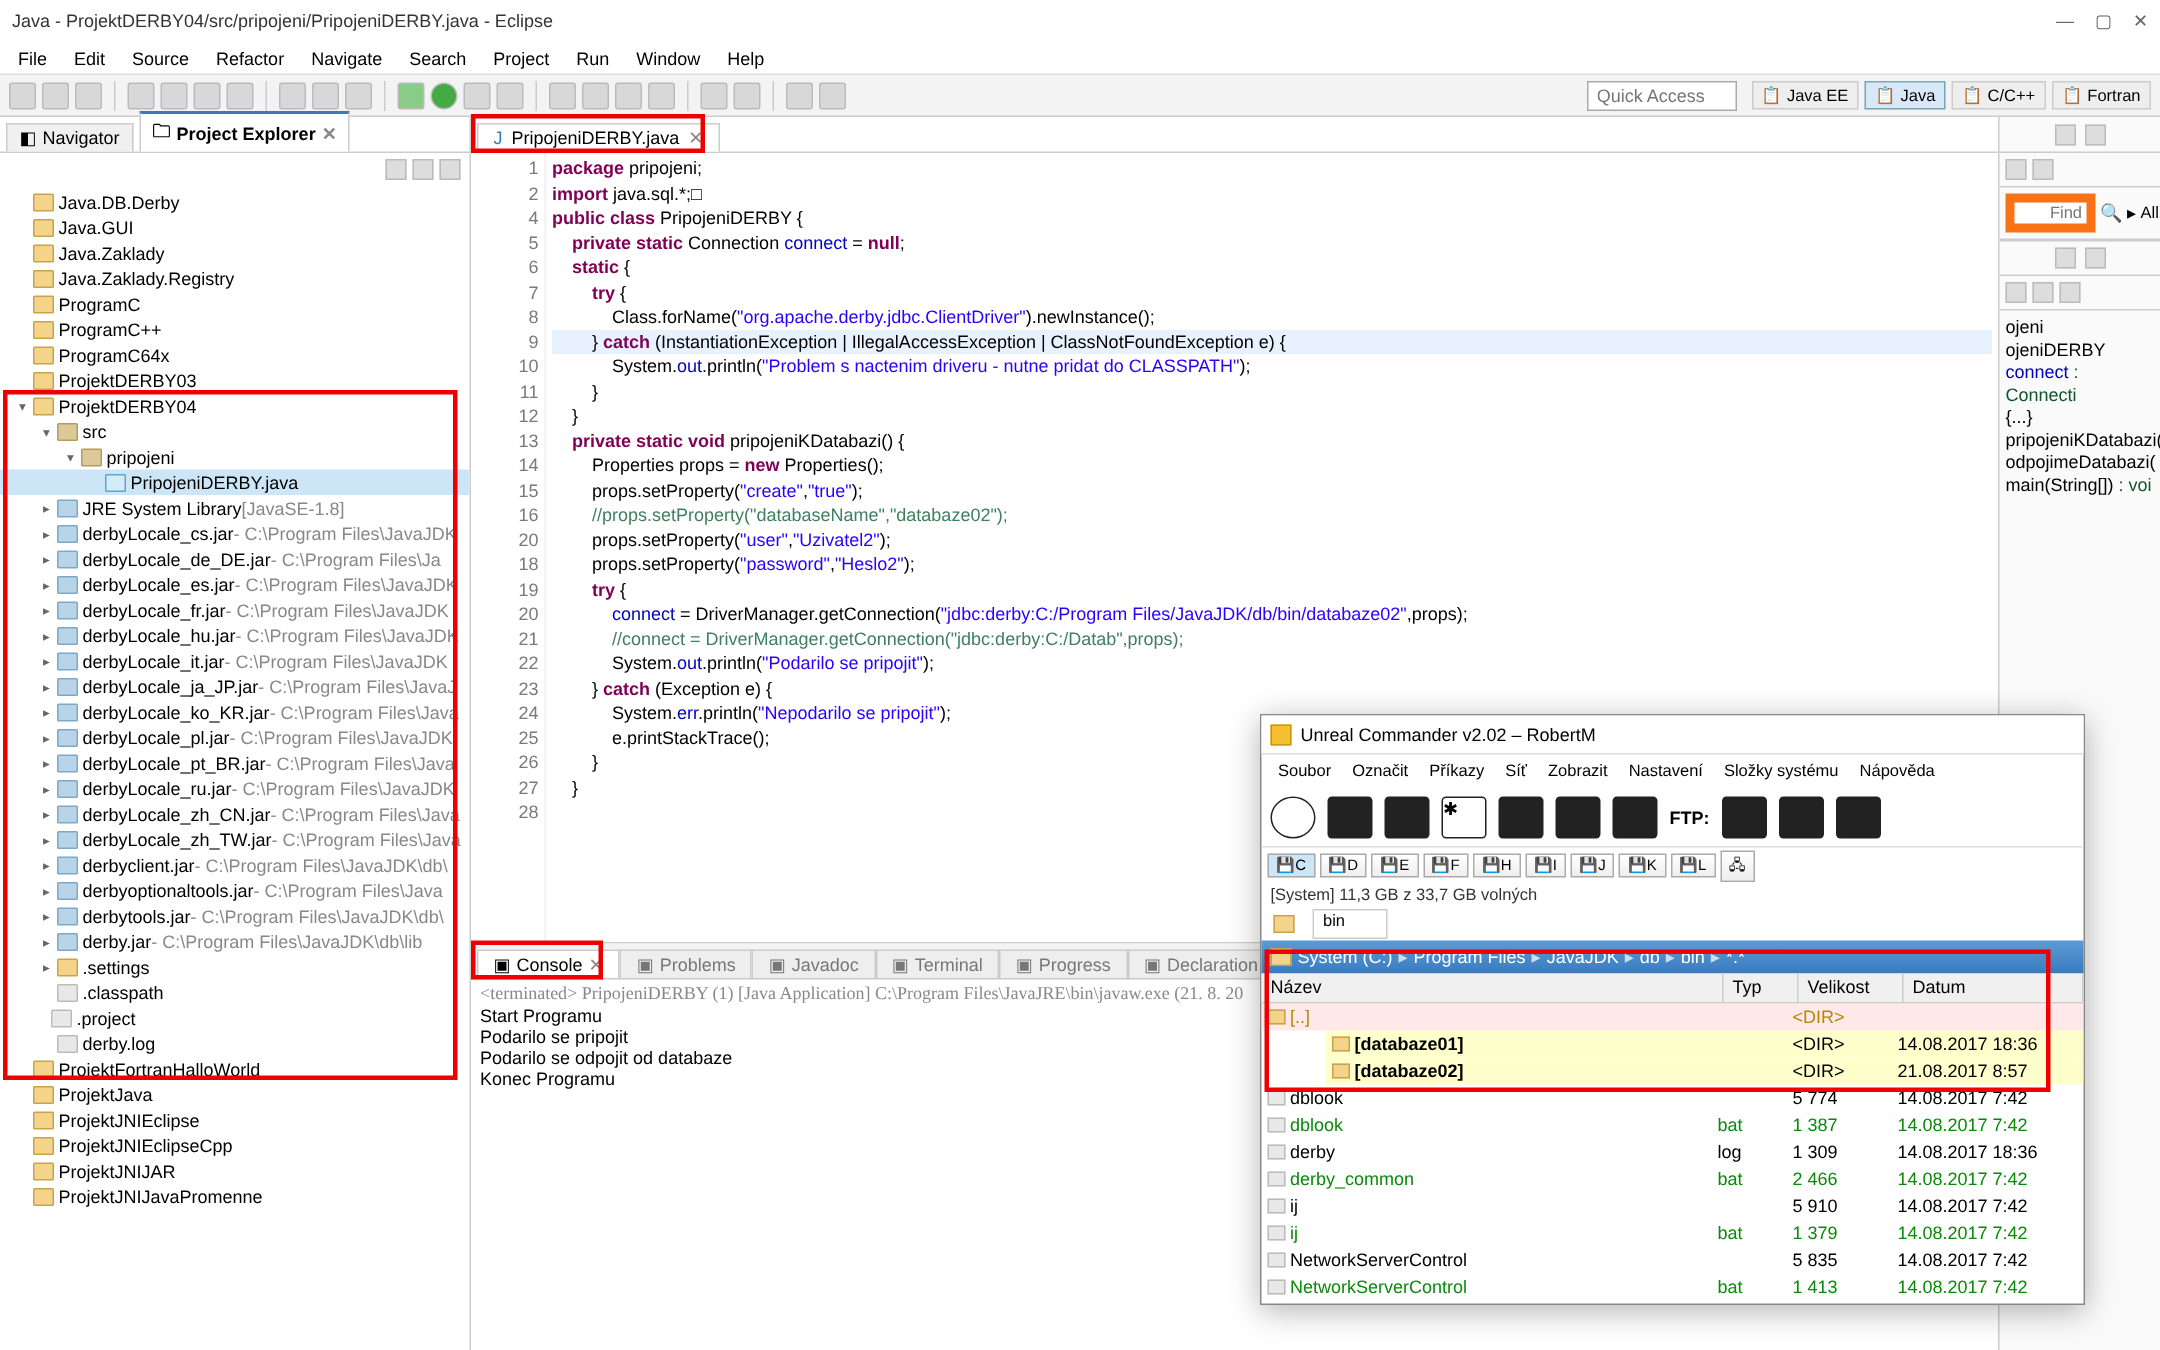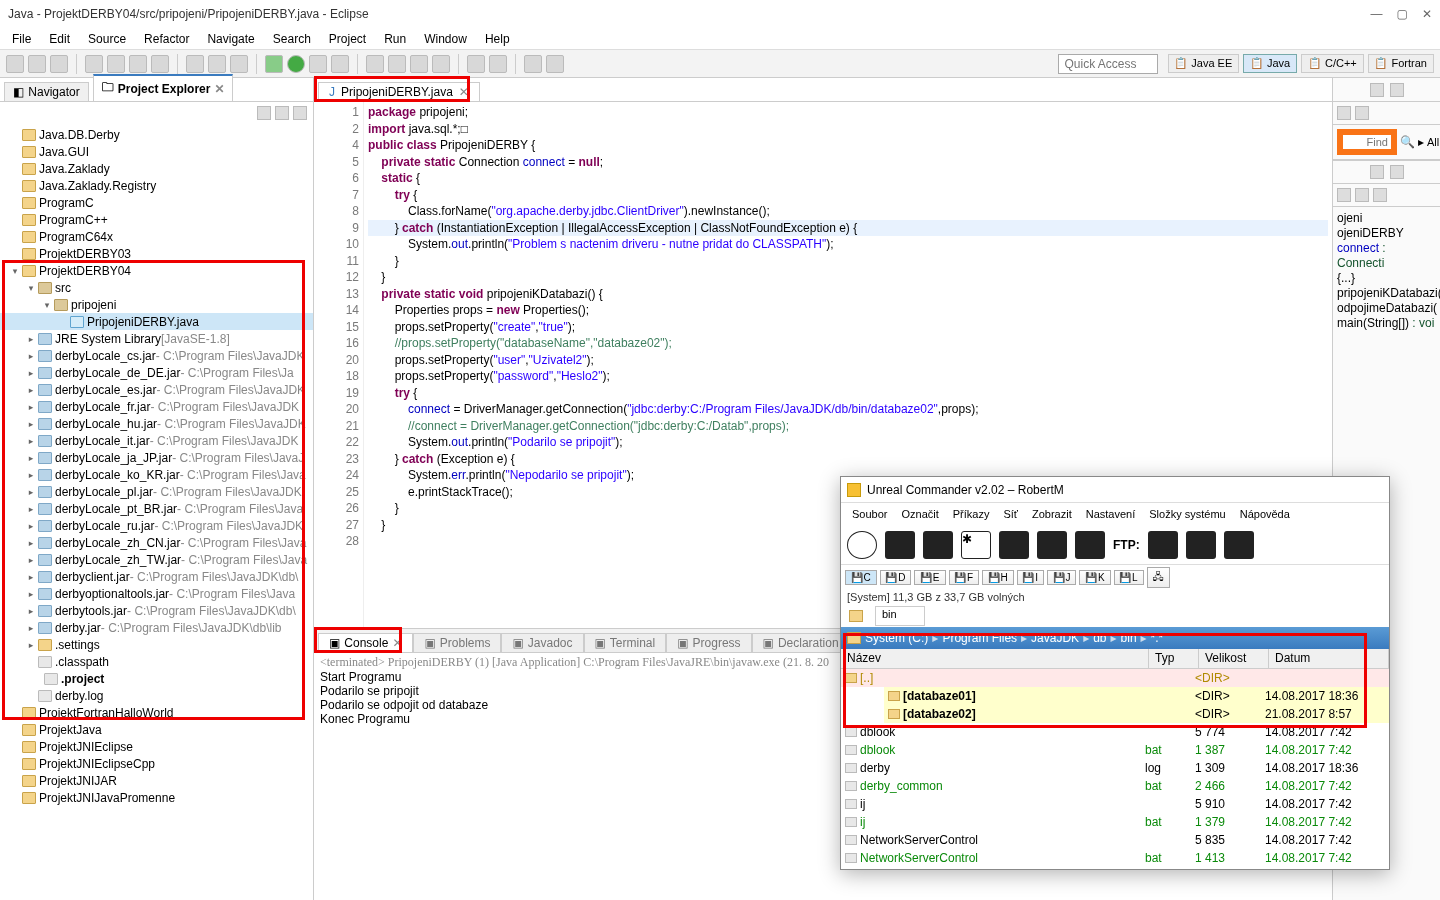--- a/index.html
+++ b/index.html
@@ -352,21 +352,21 @@
         <div class="node" style="padding-left: 24px;">
           <span class="arrow">▸</span>
           <span class="icon fld"></span>
           <span class="label">.settings</span>
         </div>
         <div class="node" style="padding-left: 24px;">
           <span class="arrow"></span>
           <span class="icon file"></span>
           <span class="label">.classpath</span>
         </div>
-        <div class="node" style="padding-left: 30px; font-weight: bold;">
+        <div class="node" style="padding-left: 20px;">
           <span class="arrow"></span>
           <span class="icon file"></span>
           <span class="label">.project</span>
         </div>
         <div class="node" style="padding-left: 24px;">
           <span class="arrow"></span>
           <span class="icon file"></span>
           <span class="label">derby.log</span>
         </div>
         <div class="node" style="padding-left: 8px;">

